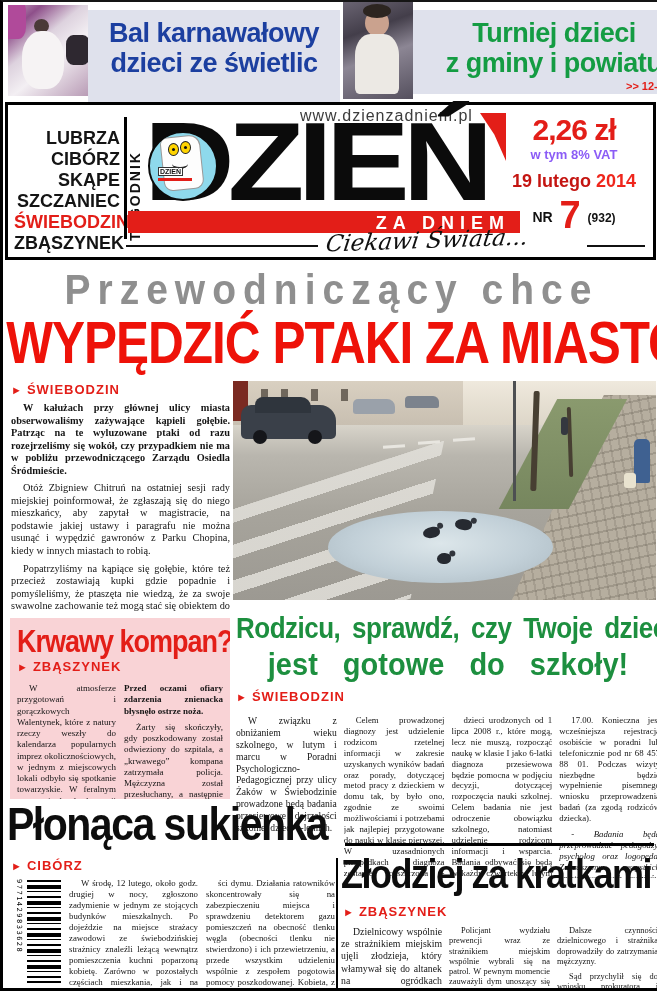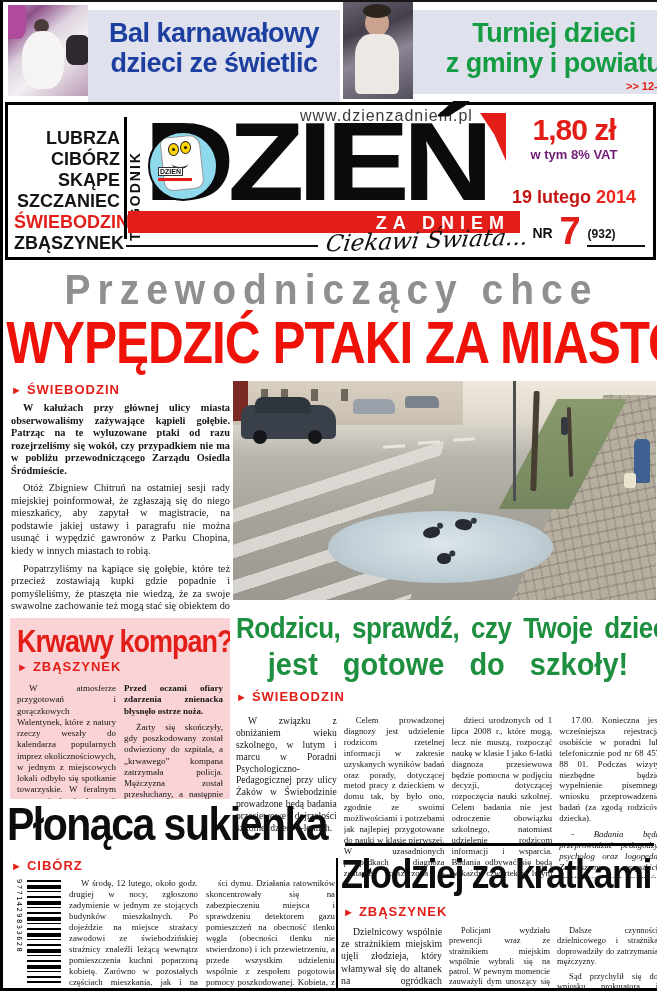--- a/index.html
+++ b/index.html
@@ -37,22 +37,22 @@
   .mascot .smile{position:absolute;left:22px;top:26px;width:16px;height:8px;border-bottom:2px solid #222;border-radius:50%;}
   .mascot .mini{position:absolute;left:8px;top:34px;background:#fff;border:1px solid #333;color:#111;
                 font-weight:bold;font-size:7px;padding:0 1px;letter-spacing:0;}
   .mascot .minibar{position:absolute;left:8px;top:45px;width:34px;height:3px;background:#e31e18;}
   .redbar{left:120px;top:106px;width:392px;height:22px;background:#e31e18;}
   .redbar span{display:block;text-align:right;color:#fff;font-weight:bold;font-size:18px;
                letter-spacing:6px;padding:2px 10px 0 0;}
   .website{left:292px;top:2px;font-size:16px;color:#3c3c3c;letter-spacing:1px;}
   .pricebox{right:6px;top:10px;width:146px;text-align:center;}
   .price{color:#e31e18;font-weight:bold;font-size:30px;letter-spacing:-1px;line-height:1;}
-  .vat{color:#701a75;font-weight:bold;font-size:13px;margin-top:2px;}
-  .issue-date{margin-top:25px;font-weight:bold;font-size:18px;color:#c41511;letter-spacing:0;}
+  .vat{color:#8b5cf6;font-weight:bold;font-size:13px;margin-top:2px;}
+  .issue-date{margin-top:9px;font-weight:bold;font-size:18px;color:#c41511;letter-spacing:0;}
   .issue-date .yr{color:#ef261c;}
   .issue-row{margin-top:2px;color:#111;font-weight:bold;font-size:14px;}
   .issue-row .num{color:#e31e18;font-size:38px;vertical-align:-6px;padding:0 3px;}
   .issue-row .ed{font-weight:bold;font-size:12px;}
   .slogan-line{top:140px;height:0;border-top:2px solid #111;}
   .slogan{left:318px;top:122px;font-family:"DejaVu Serif",serif;font-style:italic;font-size:23px;
           color:#101010;transform:rotate(-2deg) skewX(-10deg);}
   
   .kicker{left:0;top:263px;width:657px;text-align:center;font-weight:bold;font-size:39px;color:#8f8f8f;
           letter-spacing:7px;transform:scaleY(1.1);transform-origin:center top;white-space:nowrap;}
@@ -194,21 +194,21 @@
           <div class="pupil"></div>
         </div>
       <div class="smile"></div>
       <div class="mini">DZIEŃ</div>
       <div class="minibar"></div>
     </div>
     <div class="abs redbar">
       <span>ZA DNIEM</span>
     </div>
     <div class="abs pricebox">
-      <div class="price">1,80 zł</div>
+      <div class="price">2,26 zł</div>
       <div class="vat">w tym 8% VAT</div>
       <div class="issue-date">
         <span>19 lutego </span><span class="yr">2014</span>
       </div>
       <div class="issue-row">
         <span>NR</span>
         <span class="num">7</span>
         <span class="ed">(932)</span>
       </div>
     </div>

